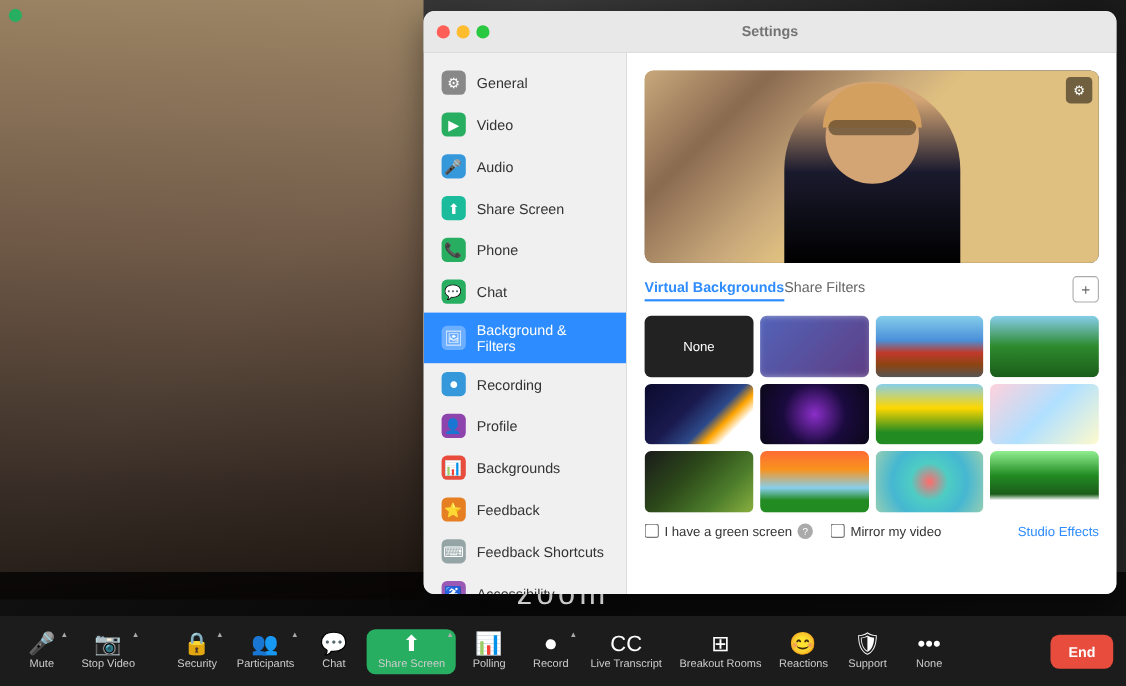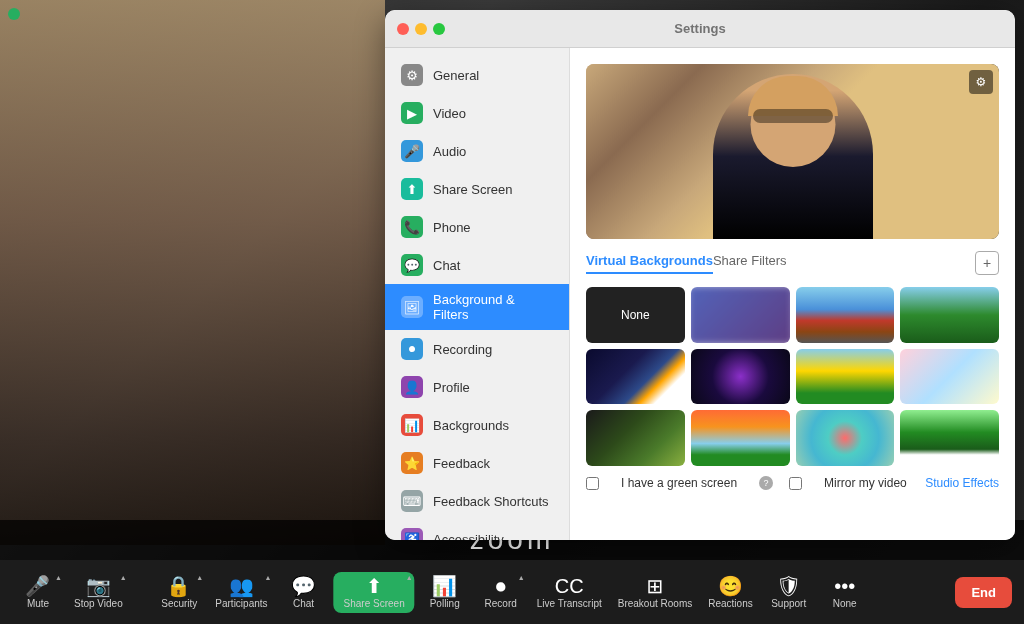--- a/index.html
+++ b/index.html
@@ -343,22 +343,22 @@
     }
 
     .options-left {
       display: flex;
       align-items: center;
       gap: 16px;
     }
 
     .checkbox-group {
       display: flex;
-      align-items: flex-end;
-      gap: 22px;
+      align-items: flex-start;
+      gap: 5px;
     }
 
     .checkbox-group input { cursor: pointer; }
 
     .help-icon {
       width: 14px; height: 14px;
       border-radius: 50%;
       background: #aaa;
       color: white;
       font-size: 9px;

